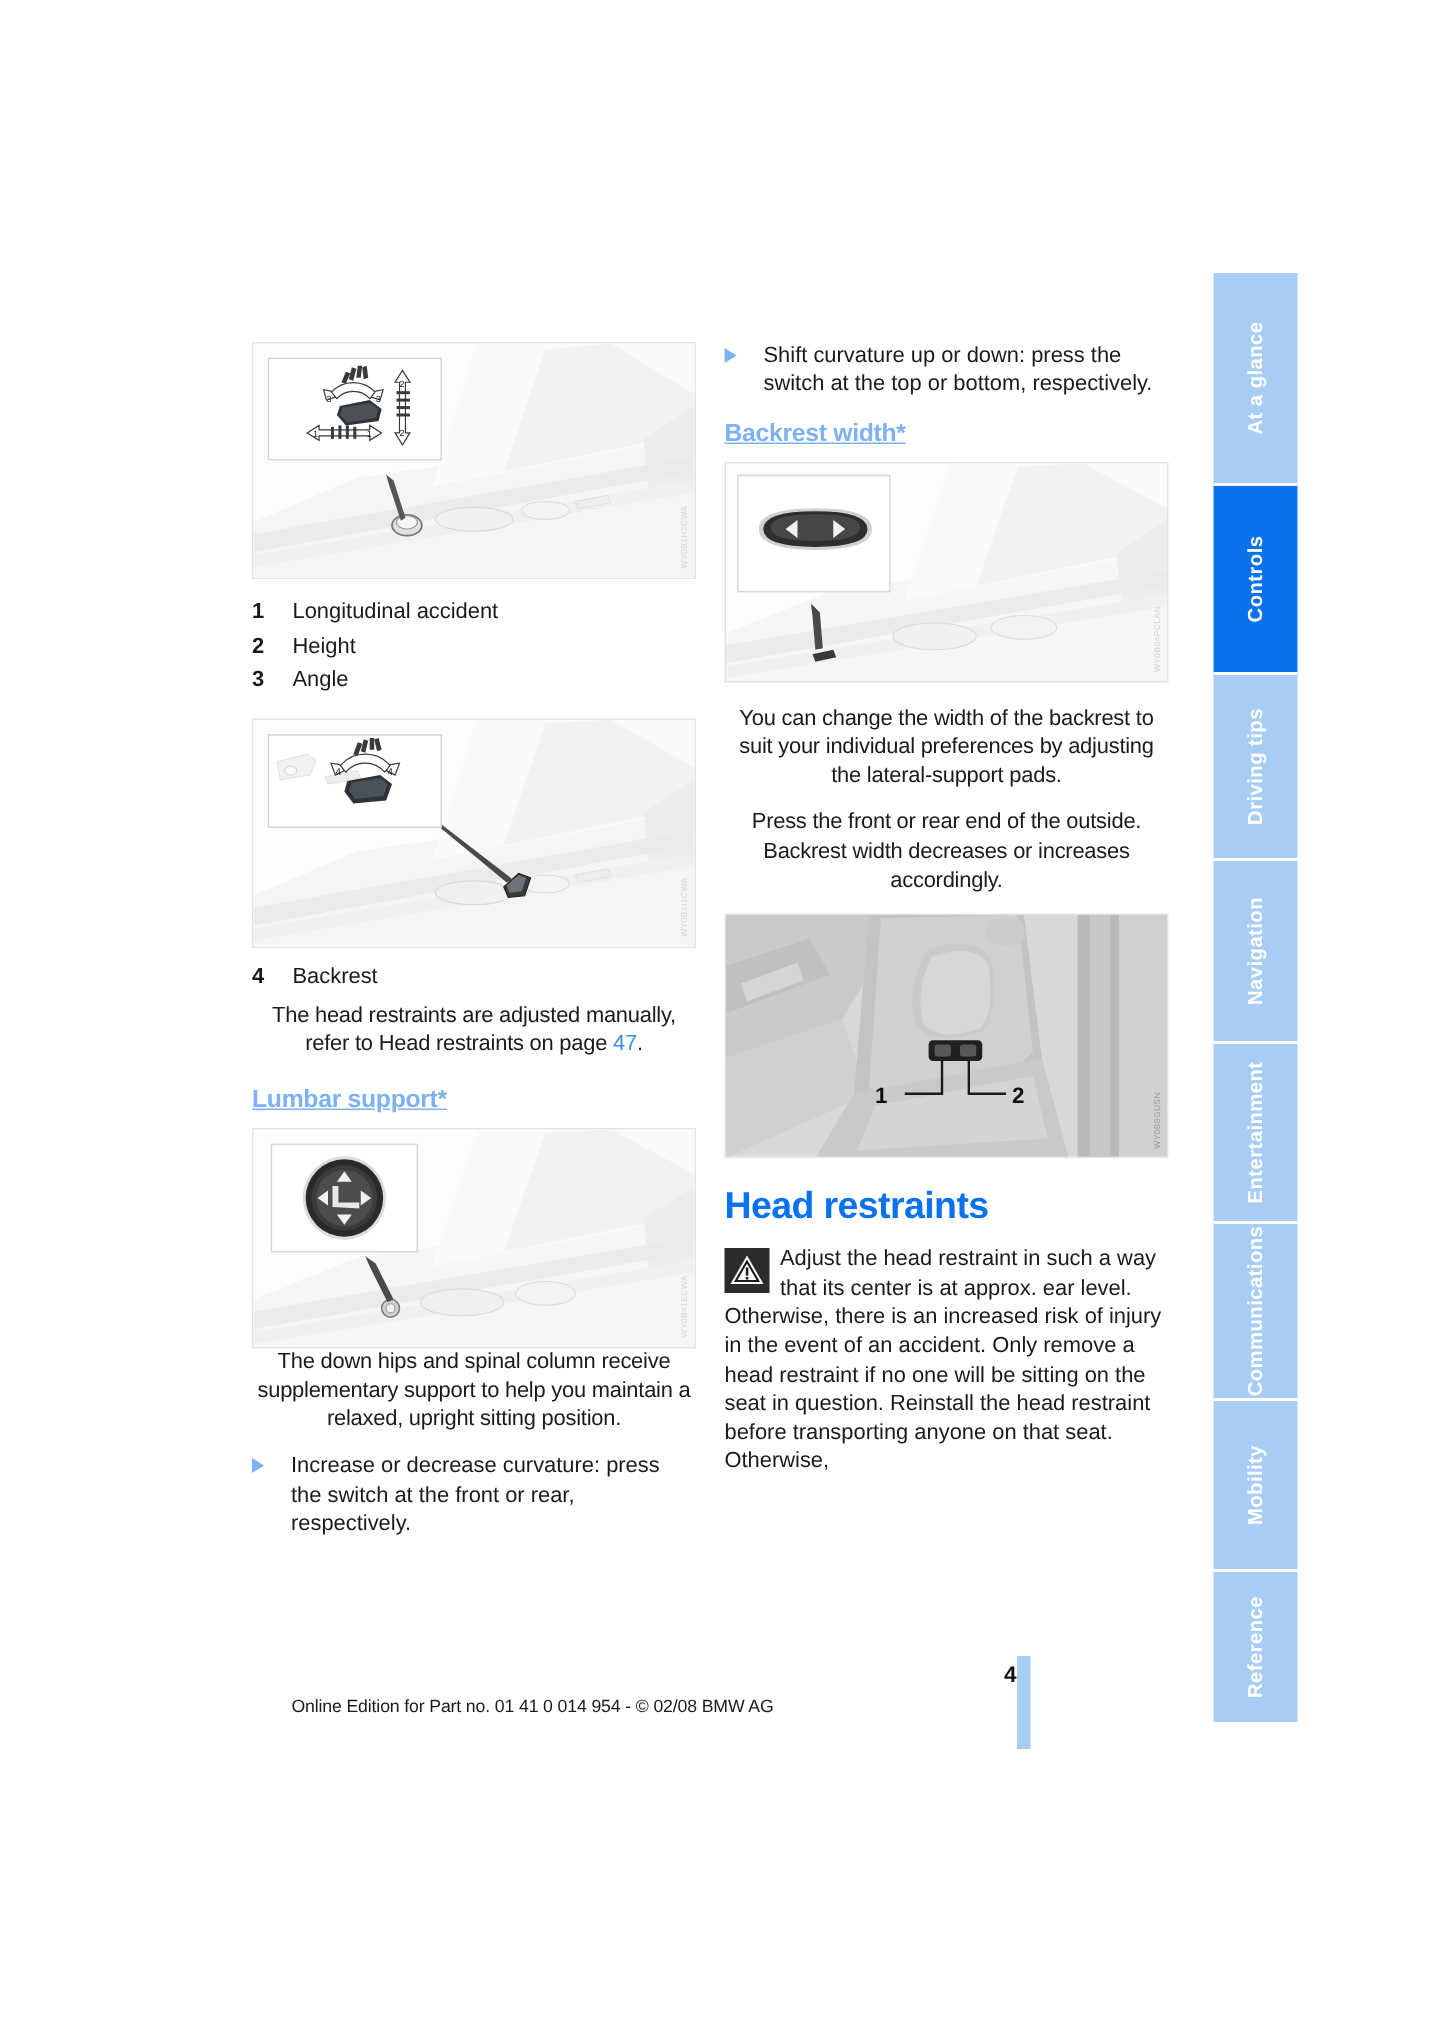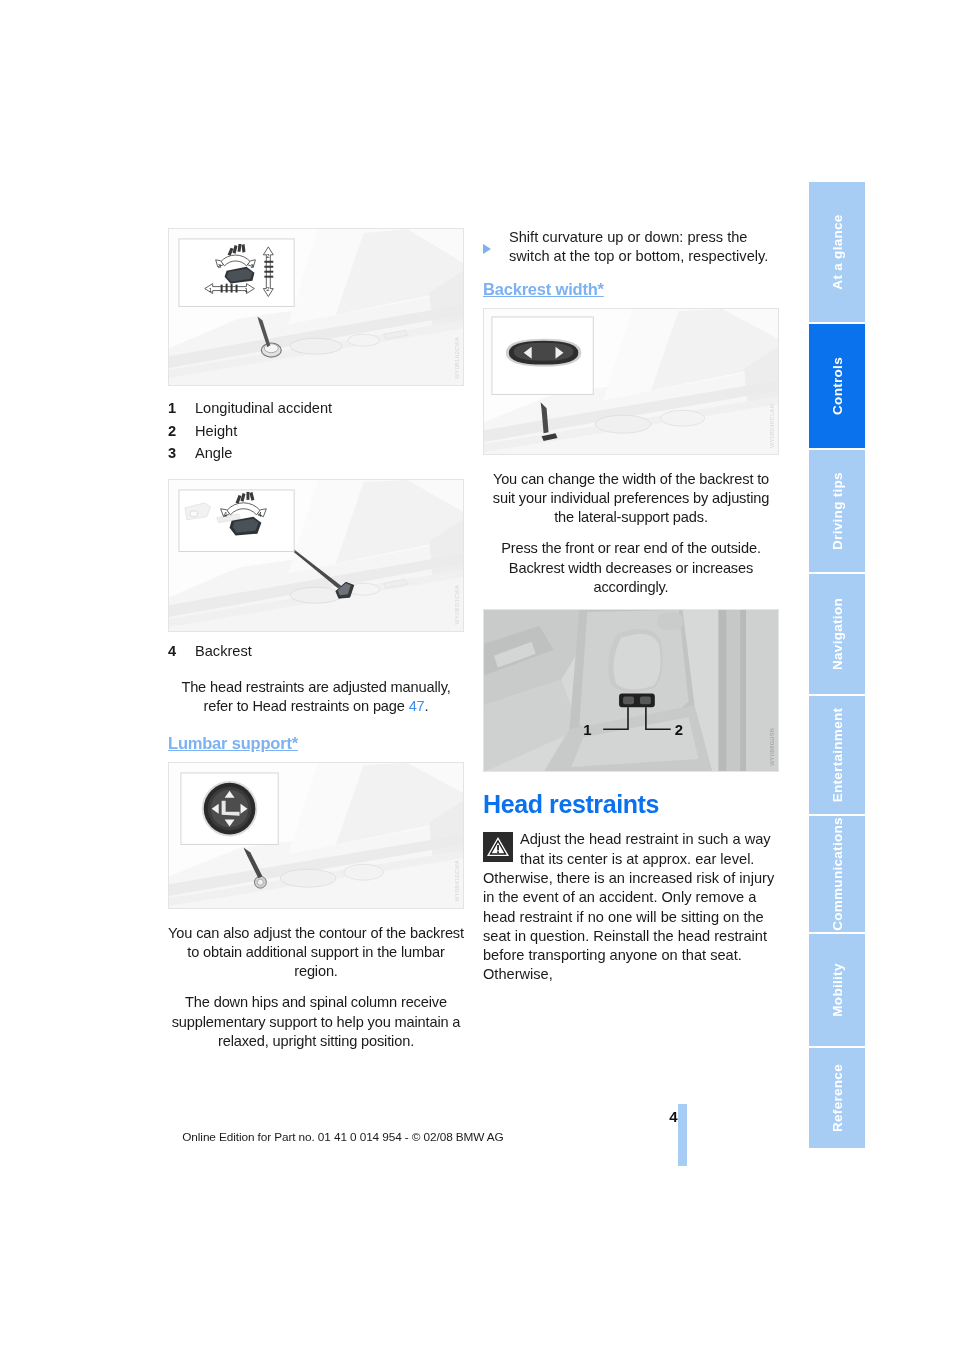--- a/index.html
+++ b/index.html
@@ -104,21 +104,20 @@
     font-weight: bold;
   }
   .legend-txt { flex: 1; }
 
   
   .bullet {
     display: flex;
     margin: 4px 0 10px 0;
     font-size: 14.6px;
     line-height: 19.3px;
-    align-items: center;
   }
   .bullet-mark {
     flex: 0 0 26px;
     width: 26px;
     padding-top: 4px;
   }
   .tri {
     display: block;
     width: 0; height: 0;
     border-top: 5px solid transparent;
@@ -184,20 +183,21 @@
     color: #111;
   }
   .footer-line {
     position: absolute;
     left: 0; top: 22px;
     width: 686px;
     text-align: center;
     font-size: 11.8px;
     color: #1a1a1a;
     letter-spacing: -0.1px;
+    padding-left: 12px;
   }
   .footer-bar {
     position: absolute;
     left: 678px;
     top: 1104px;
     width: 9px;
     height: 62px;
     background: #a8cdf5;
   }
 </style>
@@ -359,21 +359,21 @@
       <div class="fig-code">WY0B1I1CWA</div>
     </div>
 
     <div class="legend" style="margin-top:8px">
       <div class="legend-row">
         <div class="legend-num">4</div>
         <div class="legend-txt">Backrest</div>
       </div>
     </div>
 
-    <p class="para" style="margin-top:16px"><span>The head restraints are adjusted manually, refer to Head restraints on page </span><span class="link">47</span><span>.</span></p>
+    <p class="para" style="margin-top:6px"><span>The head restraints are adjusted manually, refer to Head restraints on page </span><span class="link">47</span><span>.</span></p>
 
     <h2 class="h2">Lumbar support*</h2>
 
     <div class="fig" style="height:147px">
       <svg class="fig-inner" viewBox="0 0 296 147" preserveAspectRatio="none">
         <rect x="0" y="0" width="296" height="147" fill="#fdfdfd"></rect>
         <path d="M0 114 L70 86 L296 54 L296 147 L0 147 Z" fill="#f6f6f6"></path>
         <path d="M150 0 L296 0 L296 58 L120 92 Z" fill="#fafafa"></path>
         <path d="M196 2 L240 0 L296 30 L296 56 L168 82 Z" fill="#f2f2f2"></path>
         <path d="M262 60 L296 38 L296 92 L266 100 Z" fill="#ededed"></path>
@@ -397,23 +397,28 @@
         <path d="M53 52 L53 38 L57 38 L57 49 L71 49 L71 53 Z" fill="#e8e8e8"></path>
 
         <path d="M61 28 l5 7 l-10 0 z" fill="#f2f2f2"></path>
         <path d="M61 64 l5 -7 l-10 0 z" fill="#f2f2f2"></path>
         <path d="M43 46 l7 -5 l0 10 z" fill="#f2f2f2"></path>
         <path d="M79 46 l-7 -5 l0 10 z" fill="#f2f2f2"></path>
       </svg>
       <div class="fig-code">WY0B41ECWA</div>
     </div>
 
-    <p class="para" style="margin-top:15px">You can also adjust the contour of the backrest to obtain additional support in the lumbar region.</p>
     <p class="para">The down hips and spinal column receive supplementary support to help you maintain a relaxed, upright sitting position.</p>
 
+    <div class="bullet">
+      <div class="bullet-mark">
+          <span class="tri"></span>
+        </div>
+      <div class="bullet-txt">Increase or decrease curvature: press the switch at the front or rear, respectively.</div>
+    </div>
 
   </div>
 
   <div class="col col-right">
 
     <div class="bullet" style="margin-top:0">
       <div class="bullet-mark">
           <span class="tri"></span>
         </div>
       <div class="bullet-txt">Shift curvature up or down: press the switch at the top or bottom, respectively.</div>

